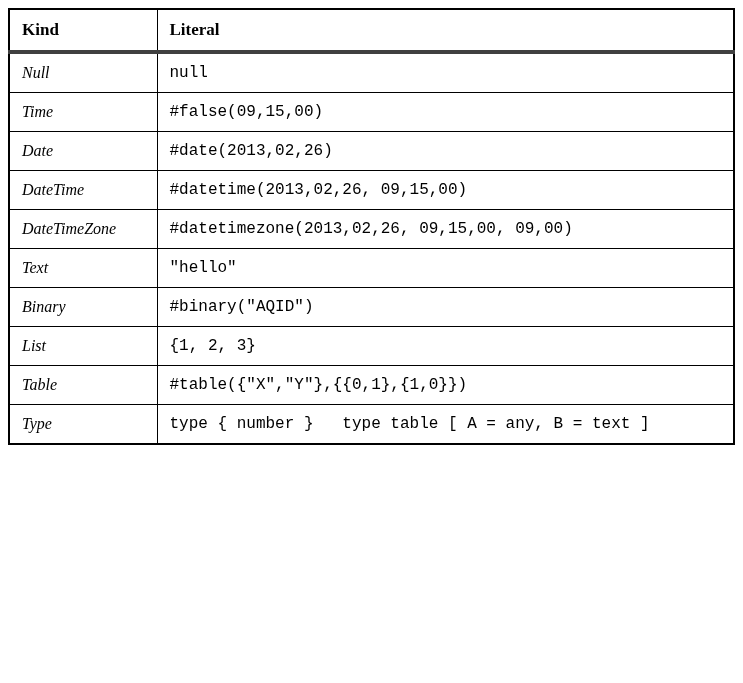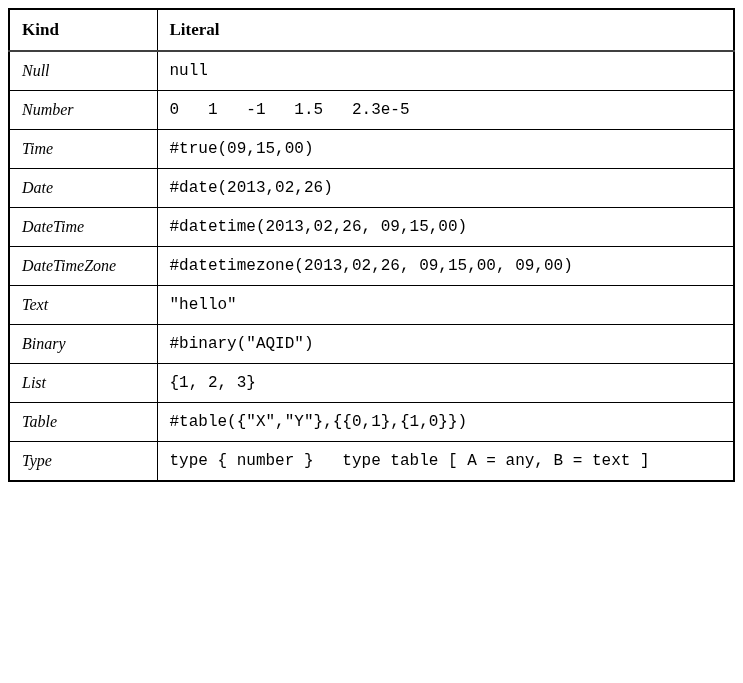--- a/index.html
+++ b/index.html
@@ -20,21 +20,21 @@
     th, td {
       border: 1px solid #000;
       padding: 10px 12px;
       text-align: left;
       vertical-align: middle;
     }
     th {
       font-family: Georgia, 'Times New Roman', serif;
       font-weight: bold;
       font-size: 17px;
-      border-bottom: 2px solid #404040;
+      border-bottom: 4px solid #404040;
     }
     td.kind {
       font-family: Georgia, 'Times New Roman', serif;
       font-style: italic;
       font-size: 16px;
       width: 148px;
     }
     td.literal {
       font-family: Consolas, 'Courier New', monospace;
       font-size: 16px;
@@ -50,26 +50,22 @@
       <th>Kind</th>
       <th>Literal</th>
     </tr>
   </thead>
   <tbody>
     <tr>
       <td class="kind">Null</td>
       <td class="literal">null</td>
     </tr>
     <tr>
-      <td class="kind">Number</td>
-      <td class="literal">0   1   -1   1.5   2.3e-5</td>
-    </tr>
-    <tr>
       <td class="kind">Time</td>
-      <td class="literal">#true(09,15,00)</td>
+      <td class="literal">#false(09,15,00)</td>
     </tr>
     <tr>
       <td class="kind">Date</td>
       <td class="literal">#date(2013,02,26)</td>
     </tr>
     <tr>
       <td class="kind">DateTime</td>
       <td class="literal">#datetime(2013,02,26, 09,15,00)</td>
     </tr>
     <tr>

